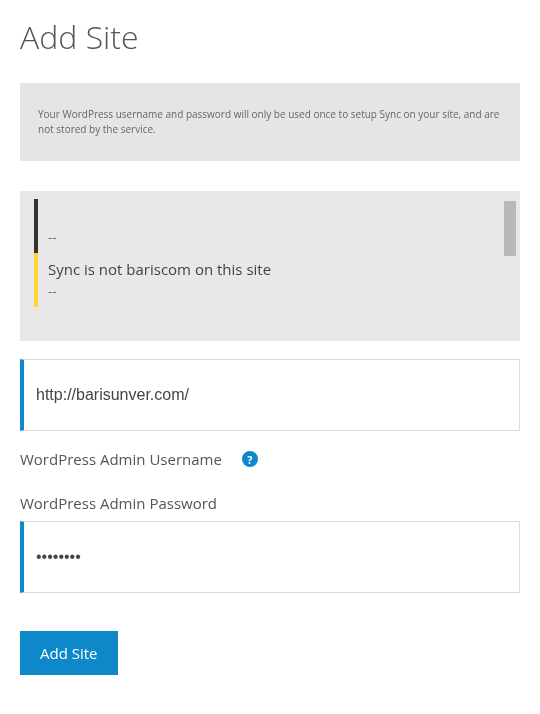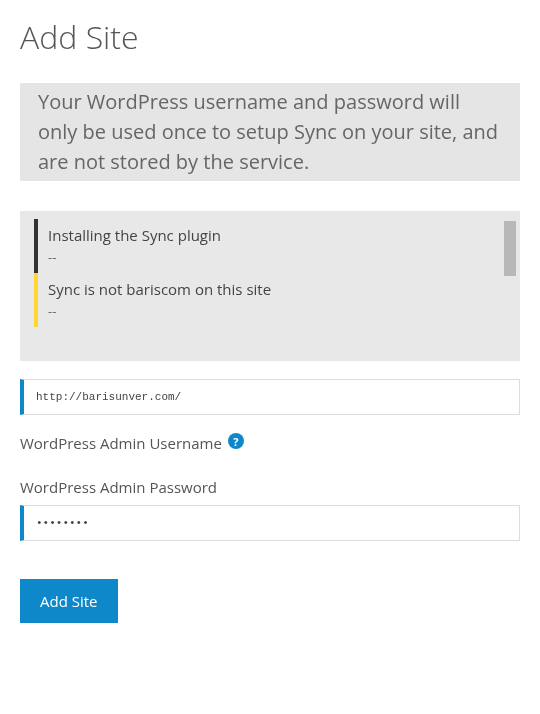--- a/index.html
+++ b/index.html
@@ -16,23 +16,23 @@
       padding: 15px 20px;
     }
     .page-title {
       font-size: 32px;
       font-weight: 300;
       color: #555;
       margin-bottom: 25px;
     }
     .info-box {
       background: #e5e5e5;
-      padding: 4px 18px;
+      padding: 24px 18px;
       color: #666;
-      font-size: 20px;
+      font-size: 10px;
       line-height: 1.5;
       margin-bottom: 30px;
     }
     .log-container {
       position: relative;
       background: #e8e8e8;
       height: 150px;
       overflow: hidden;
       margin-bottom: 18px;
       padding: 8px 0;
@@ -64,45 +64,46 @@
       margin-bottom: 18px;
     }
     .form-label {
       display: block;
       font-size: 15px;
       color: #555;
       margin-bottom: 8px;
     }
     .label-row {
       display: flex;
-      gap: 6px;
+      align-items: center;
+      gap: 20px;
       margin-bottom: 24px;
     }
     .help-icon {
       display: inline-flex;
       align-items: center;
       justify-content: center;
       width: 16px;
       height: 16px;
       border-radius: 50%;
       background: #0e88c9;
       color: #fff;
       font-size: 11px;
       font-weight: bold;
       cursor: pointer;
     }
     .text-input {
       width: 100%;
       border: 1px solid #ddd;
       border-left: 4px solid #0e88c9;
-      padding: 11px 12px;
-      font-size: 11px;
+      padding: 26px 12px;
+      font-size: 16px;
       color: #444;
       outline: none;
-      font-family: Liberation Mono, monospace;
+      font-family: Liberation Sans, sans-serif;
     }
     .text-input.blurred {
       color: transparent;
       text-shadow: 0 0 6px rgba(100,100,100,0.7);
     }
     .primary-button {
       background: #0e88c9;
       color: #fff;
       border: none;
       padding: 12px 20px;
@@ -116,21 +117,21 @@
 <body>
 
 
 
 <h1 class="page-title">Add Site</h1>
 
 <div class="info-box">Your WordPress username and password will only be used once to setup Sync on your site, and are not stored by the service.</div>
 
 <div class="log-container">
   <div class="log-entry">
-    <span>Installing the Sync plugin</span><br>
+    <br>
     <span class="log-sep">--</span>
   </div>
   <div class="log-entry warning">
     <span>Sync is not bariscom on this site</span><br>
     <span class="log-sep">--</span>
   </div>
   <div class="scrollbar-track"></div>
 </div>
 
 <div class="form-group">

